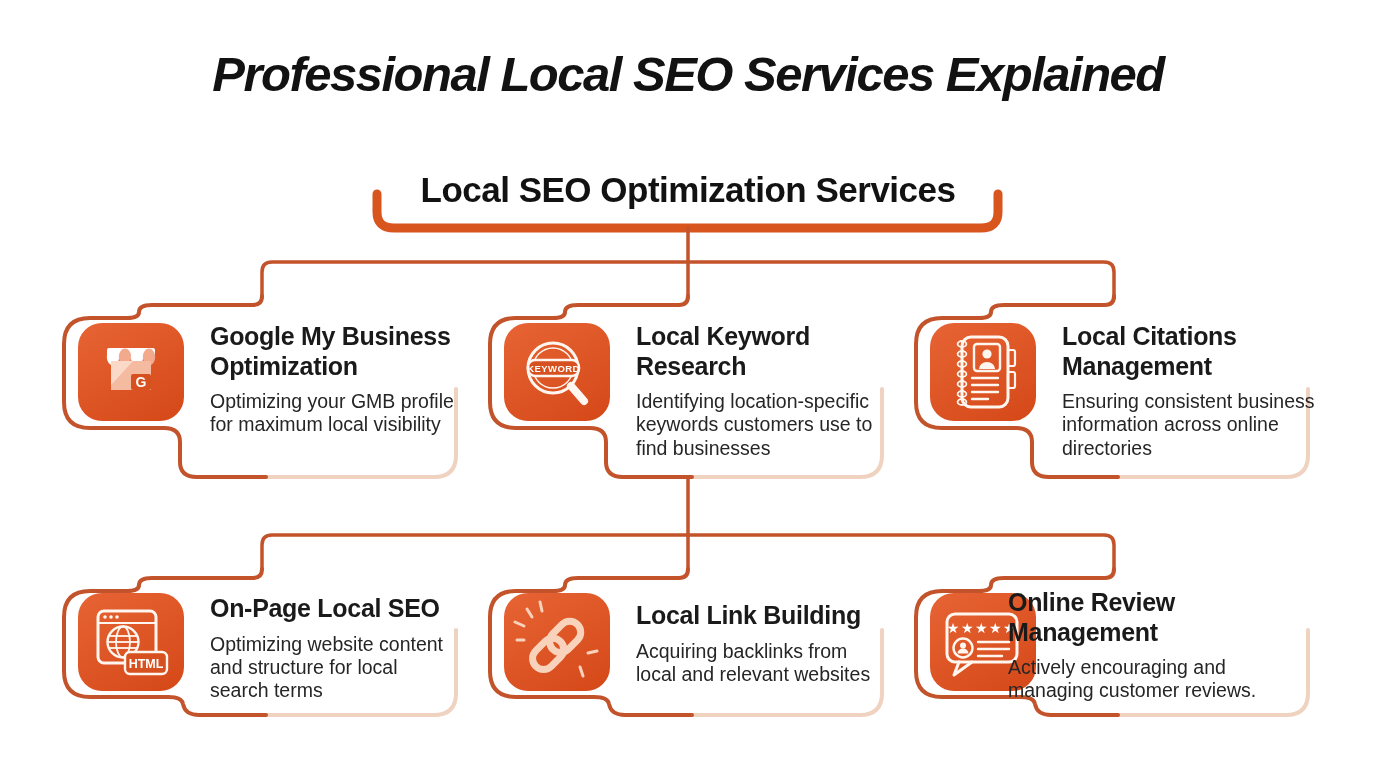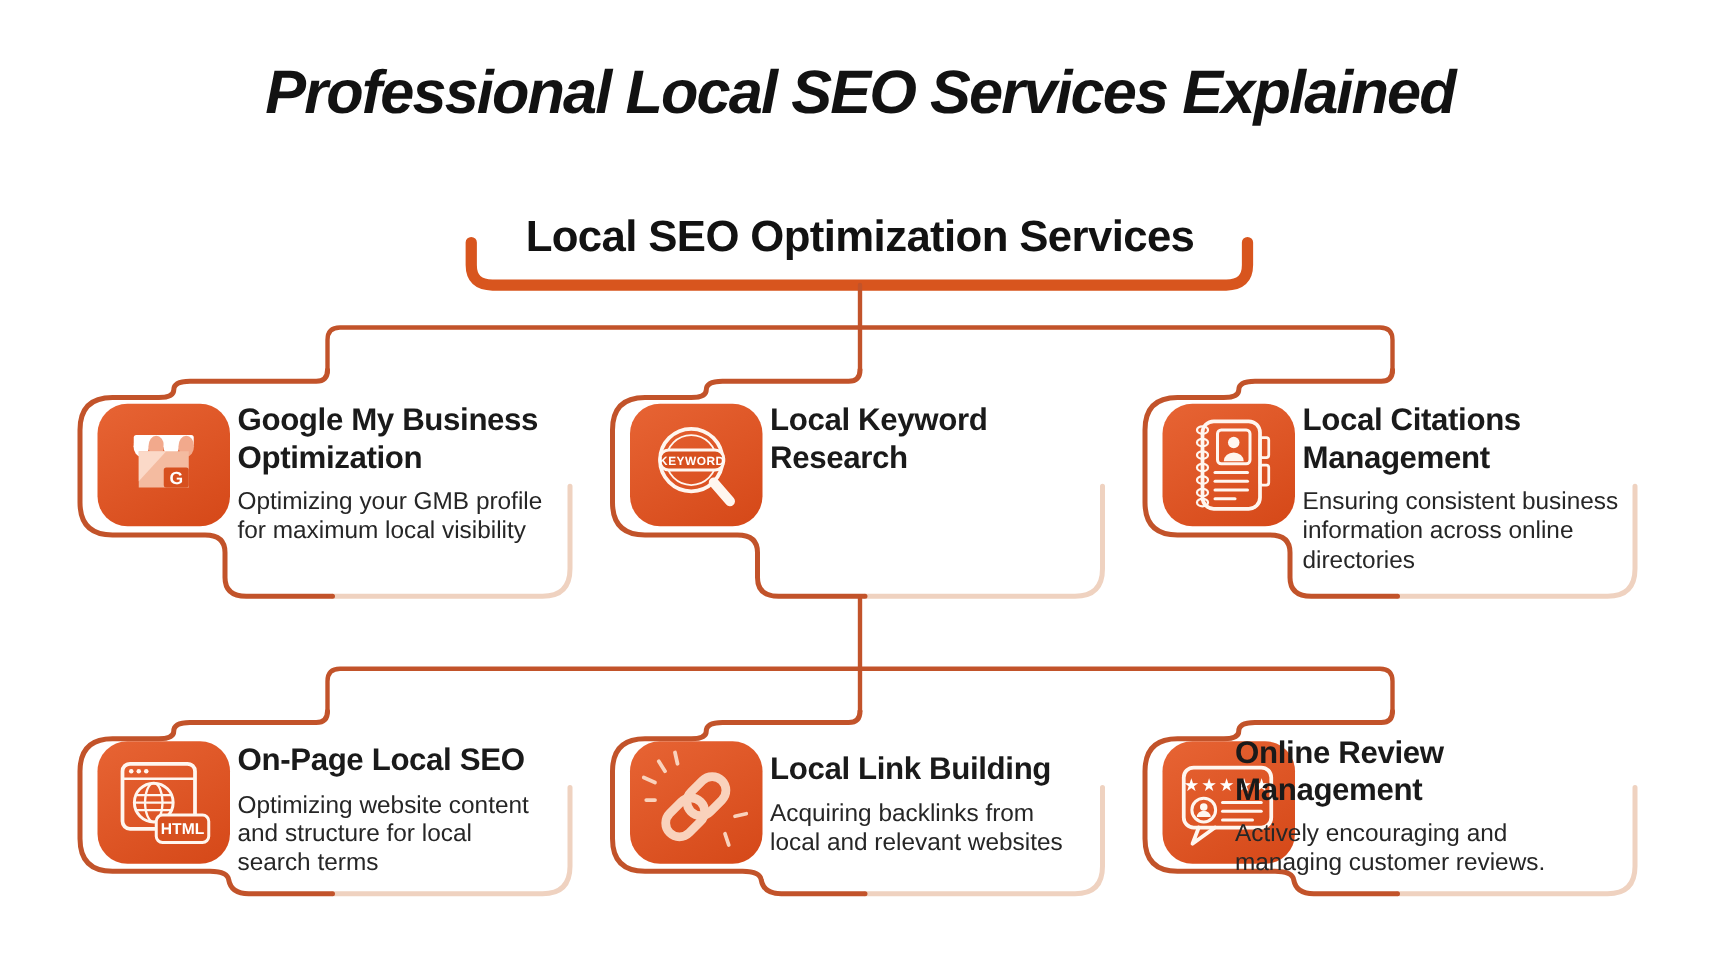--- a/index.html
+++ b/index.html
@@ -14,21 +14,21 @@
   .root-label{
     position:absolute;top:170px;left:337px;width:702px;text-align:center;
     font-size:35px;font-weight:700;letter-spacing:-0.5px;color:var(--title,#121212);
   }
   #lines{position:absolute;top:0;left:0;}
   .tile{
     position:absolute;width:106px;height:98px;border-radius:24px;
     background:linear-gradient(150deg,var(--tile-light,#E76434),var(--tile-dark,#D54818));
     display:flex;align-items:flex-end;justify-content:center;
   }
-  .card-text{position:absolute;width:300px;}
+  .card-text{position:absolute;width:300px;margin-left:20px;}
   .card-title{font-size:25px;line-height:1.18;font-weight:700;letter-spacing:-0.3px;color:#1a1a1a;white-space:nowrap;}
   .card-desc{margin-top:9px;font-size:19.5px;line-height:1.2;color:var(--body,#262626);white-space:nowrap;}
   svg text{font-family:"Liberation Sans", sans-serif;}
 </style>
 </head>
 <body>
 
 <div id="canvas">
 
   <svg id="lines" width="1376" height="768" viewBox="0 0 1376 768">
@@ -86,20 +86,25 @@
       <line x1="67" y1="63" x2="80" y2="78" stroke="#FFF6EF" stroke-width="8" stroke-linecap="round"></line>
       <rect x="24" y="37" width="51" height="16" rx="7" fill="#D7501F" stroke="#FFF6EF" stroke-width="2.4"></rect>
       <text x="49.5" y="48.8" text-anchor="middle" font-size="9.5" font-weight="700" letter-spacing="0.4" fill="#FFFFFF">KEYWORD</text>
     </svg>
   </div>
   <div class="card-text" style="left:616px;top:322px">
     <div class="card-title">
       <div>Local Keyword</div>
       <div>Research</div>
     </div>
+    <div class="card-desc">
+      <div>Identifying location-specific</div>
+      <div>keywords customers use to</div>
+      <div>find businesses</div>
+    </div>
   </div>
 
   <div class="tile" style="left:930px;top:323px">
     <svg width="106" height="98" viewBox="0 0 106 98">
       <rect x="32" y="14" width="46" height="70" rx="9" fill="none" stroke="#FFF6EF" stroke-width="3"></rect>
       <g stroke="#FFF6EF" stroke-width="1.8" fill="none">
         <ellipse cx="32" cy="21" rx="4.4" ry="3"></ellipse>
           <ellipse cx="32" cy="31" rx="4.4" ry="3"></ellipse>
         <ellipse cx="32" cy="41" rx="4.4" ry="3"></ellipse>
           <ellipse cx="32" cy="51" rx="4.4" ry="3"></ellipse>

